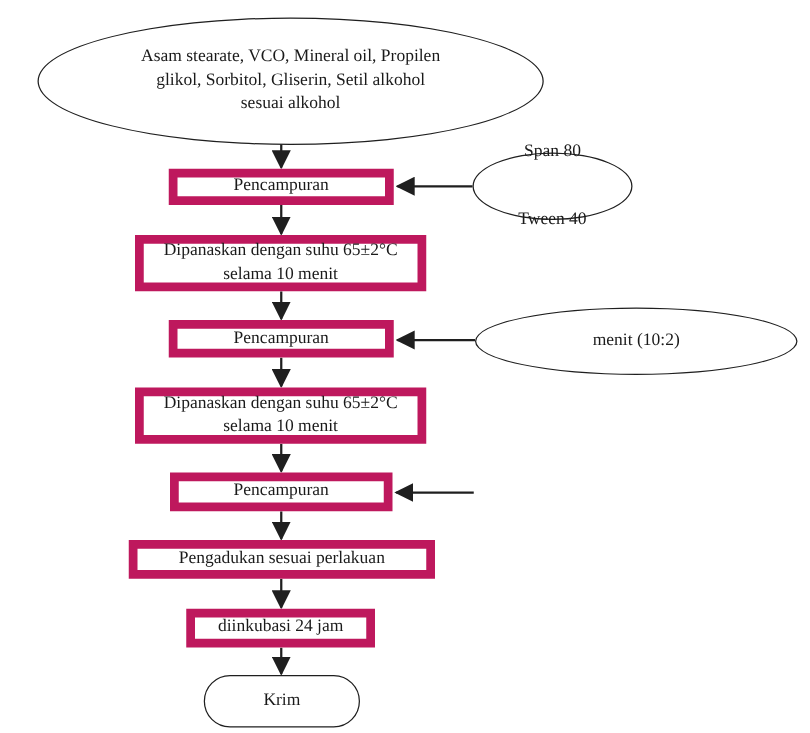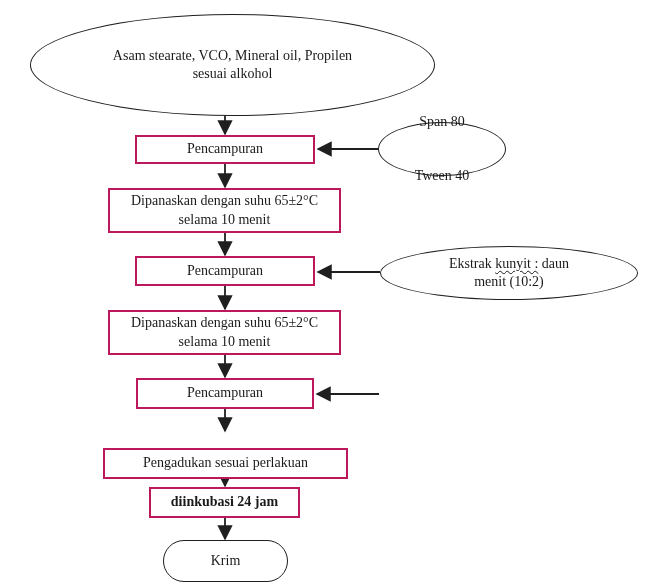--- a/index.html
+++ b/index.html
@@ -16,41 +16,41 @@
     display:flex;
     flex-direction:column;
     align-items:center;
     justify-content:center;
     text-align:center;
     font-size:14px;
     line-height:1.32;
     box-sizing:border-box;
     background:#ffffff;
   }
-  .rect{border:2px solid #be185d;}
+  .rect{border:7px solid #be185d;}
   .ellipse{border:1.6px solid #1f1f1f;border-radius:50%;}
   .stadium{border:1.8px solid #1f1f1f;border-radius:21px;justify-content:center;}
   .wavy{
     text-decoration-line:underline;
     text-decoration-style:wavy;
     text-decoration-thickness:1px;
     text-underline-offset:2px;
   }
   
   #n-ingredients{left:30px;top:14px;width:405px;height:102px;padding:0 34px;}
   #n-mix1{left:135px;top:135px;width:180px;height:29px;}
   #n-span-tween{left:378px;top:122px;width:128px;height:54px;gap:36px;}
   #n-heat1{left:108px;top:188px;width:233px;height:45px;}
   #n-mix2{left:135px;top:256px;width:180px;height:30px;}
   #n-ekstrak{left:380px;top:246px;width:258px;height:54px;padding:0 26px;}
   #n-heat2{left:108px;top:310px;width:233px;height:45px;}
   #n-mix3{left:136px;top:378px;width:178px;height:31px;}
   #n-aquades{left:379px;top:367px;width:126px;height:56px;}
-  #n-stir{left:103px;top:448px;width:245px;height:31px;}
-  #n-incubate{left:149px;top:487px;width:151px;height:31px;font-weight:bold;}
+  #n-stir{left:103px;top:432px;width:245px;height:31px;}
+  #n-incubate{left:149px;top:487px;width:151px;height:31px;}
   #n-krim{left:163px;top:540px;width:125px;height:42px;}
   svg.arrows{position:absolute;left:0;top:0;width:648px;height:586px;pointer-events:none;}
 </style>
 </head>
 <body>
 
 <div class="canvas">
 
   <svg class="arrows" viewBox="0 0 648 586">
     <defs>
@@ -68,20 +68,21 @@
       <line x1="225" y1="355" x2="225" y2="377" marker-end="url(#ah)"></line>
       <line x1="379" y1="394" x2="317" y2="394" marker-end="url(#ah)"></line>
       <line x1="225" y1="409" x2="225" y2="431" marker-end="url(#ah)"></line>
       <line x1="225" y1="463" x2="225" y2="486" marker-end="url(#ah)"></line>
       <line x1="225" y1="518" x2="225" y2="539" marker-end="url(#ah)"></line>
     </g>
   </svg>
 
   <div id="n-ingredients" class="node ellipse">
     <span>Asam stearate, VCO, Mineral oil, Propilen</span>
+    <span>glikol, Sorbitol, Gliserin, Setil alkohol</span>
     <span>sesuai alkohol</span>
   </div>
 
   <div id="n-mix1" class="node rect">
     <span>Pencampuran</span>
   </div>
 
   <div id="n-span-tween" class="node ellipse">
     <span>Span 80</span>
     <span>Tween 40</span>
@@ -90,21 +91,20 @@
   <div id="n-heat1" class="node rect">
     <span>Dipanaskan dengan suhu 65±2°C</span>
     <span>selama 10 menit</span>
   </div>
 
   <div id="n-mix2" class="node rect">
     <span>Pencampuran</span>
   </div>
 
   <div id="n-ekstrak" class="node ellipse">
-    <span><span>Ekstrak </span><span class="wavy">kunyit :</span><span> daun</span></span>
     <span>menit (10:2)</span>
   </div>
 
   <div id="n-heat2" class="node rect">
     <span>Dipanaskan dengan suhu 65±2°C</span>
     <span>selama 10 menit</span>
   </div>
 
   <div id="n-mix3" class="node rect">
     <span>Pencampuran</span>

